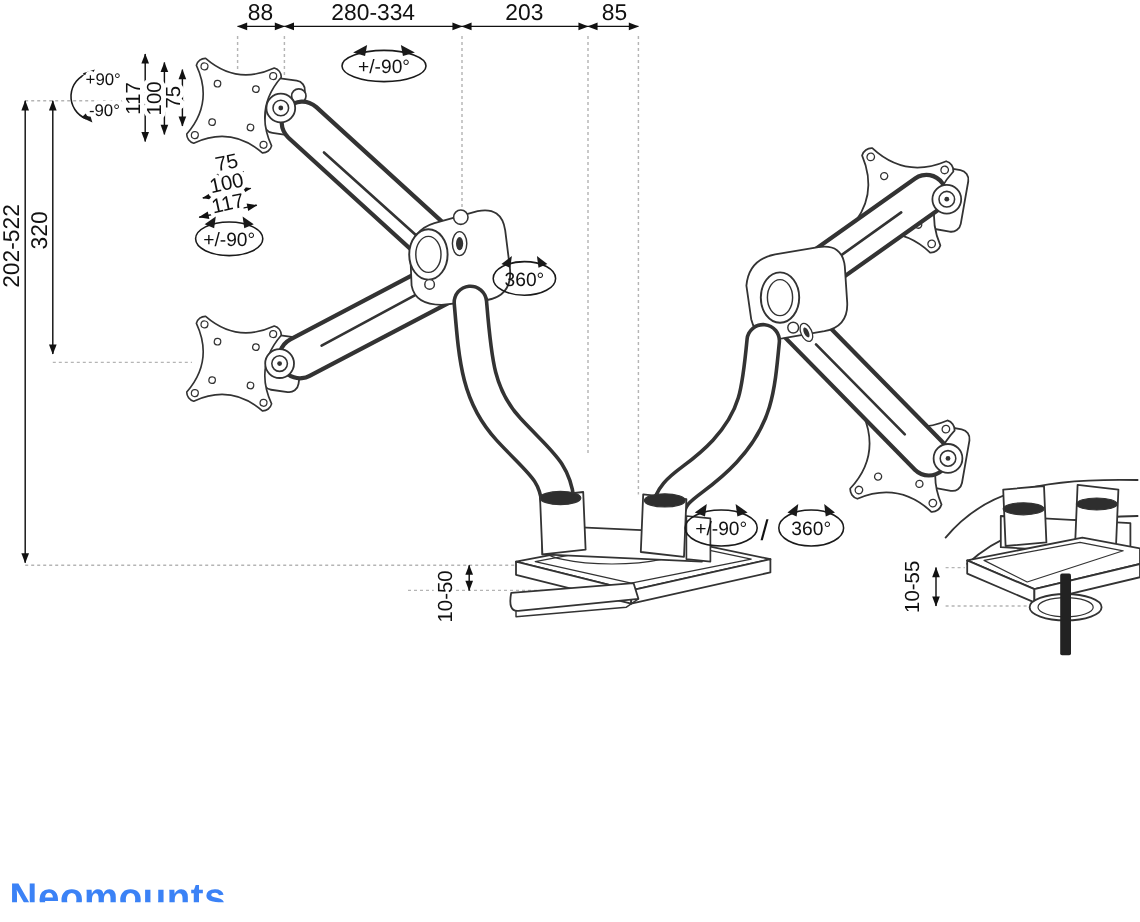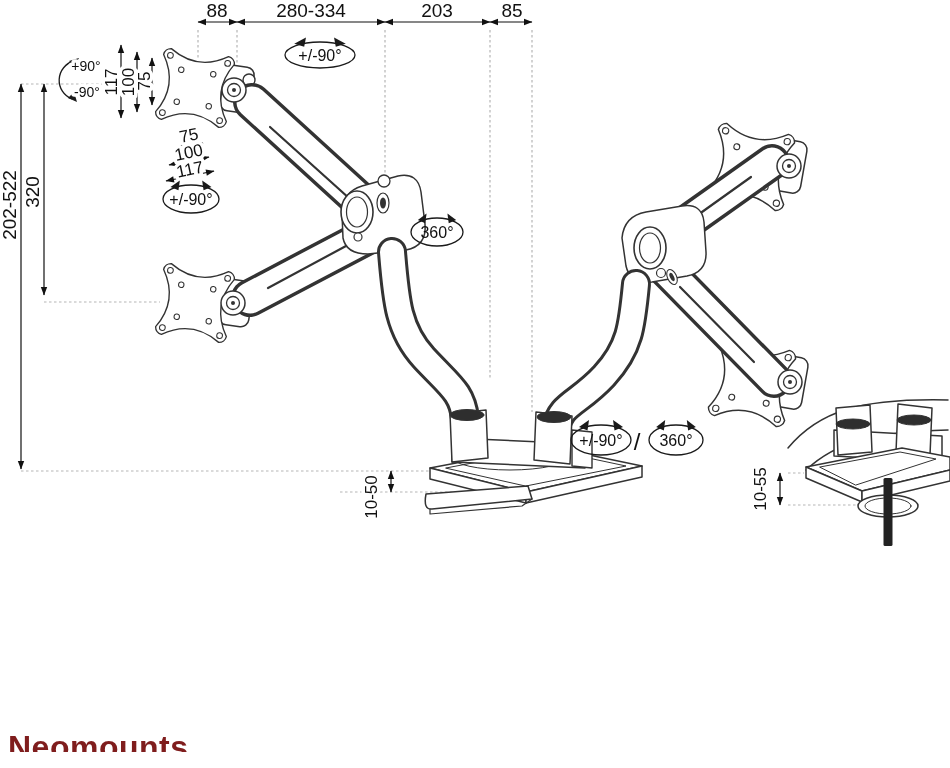--- a/index.html
+++ b/index.html
@@ -7,21 +7,21 @@
          font-family:"Liberation Sans",sans-serif;}
   svg{position:absolute;left:0;top:0;}
   svg text{font-family:"Liberation Sans",sans-serif;fill:#111;}
   .dim{font-size:19px;}
   .dimsm{font-size:17px;}
   .rotlbl{font-size:16px;}
   .tiltlbl{font-size:14px;}
   .slash{font-size:24px;}
   .halo{paint-order:stroke;stroke:#ffffff;stroke-width:7px;stroke-linejoin:round;}
   .logo{position:absolute;left:8px;top:729px;font-size:32px;font-weight:600;
-        letter-spacing:0.5px;color:#7f1d1d;font-family:"Liberation Sans",sans-serif;}
+        letter-spacing:0.5px;color:#3b82f6;font-family:"Liberation Sans",sans-serif;}
 </style>
 </head>
 <body>
 
 <div class="stage">
 
 <svg width="950" height="768" viewBox="0 0 950 768">
   <defs>
     <marker id="arr" viewBox="0 0 10 10" refX="9.5" refY="5" markerWidth="11" markerHeight="7" orient="auto-start-reverse">
       <path d="M0,1.2 L10,5 L0,8.8 Z" fill="#111"></path>

